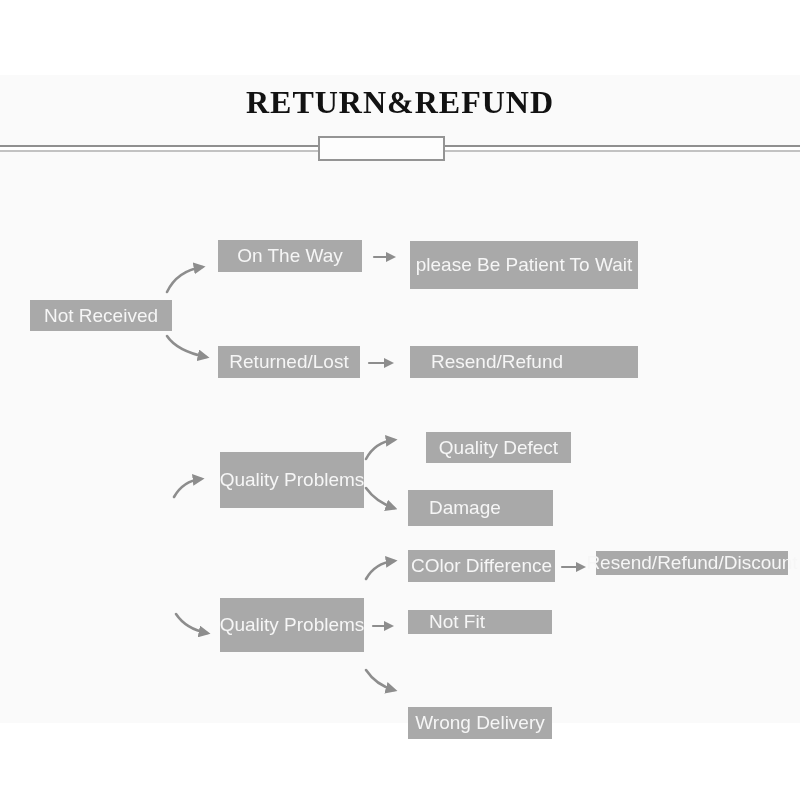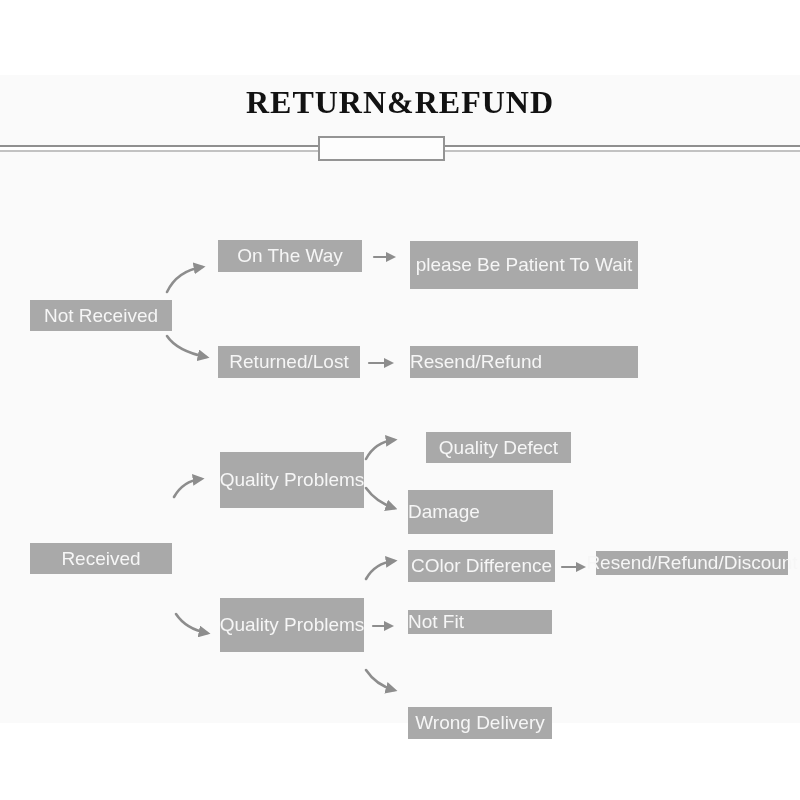--- a/index.html
+++ b/index.html
@@ -55,31 +55,31 @@
     position: absolute;
     background: #a9a9a9;
     color: #f6f6f6;
     font-size: 19px;
     display: flex;
     align-items: center;
     justify-content: center;
     box-sizing: border-box;
     white-space: nowrap;
   }
-  .node.left { justify-content: flex-start; }
+  .node.left { justify-content: flex-start; padding-left: 21px; }
 
   
   .pos-not-received          { left: 30px;  top: 300px; width: 142px; height: 31px; }
   .pos-on-the-way            { left: 218px; top: 240px; width: 144px; height: 32px; }
   .pos-be-patient            { left: 410px; top: 241px; width: 228px; height: 48px; }
   .pos-returned-lost         { left: 218px; top: 346px; width: 142px; height: 32px; }
   .pos-resend-refund         { left: 410px; top: 346px; width: 228px; height: 32px; }
   .pos-quality-problems-a    { left: 220px; top: 452px; width: 144px; height: 56px; }
   .pos-quality-defect        { left: 408px; top: 432px; width: 145px; height: 31px; margin-left: 18px; }
-  .pos-damage                { left: 408px; top: 490px; width: 145px; height: 44px; }
+  .pos-damage                { left: 408px; top: 490px; width: 145px; height: 36px; }
   .pos-received              { left: 30px;  top: 543px; width: 142px; height: 31px; }
   .pos-quality-problems-b    { left: 220px; top: 598px; width: 144px; height: 54px; }
   .pos-color-difference      { left: 408px; top: 550px; width: 147px; height: 32px; }
   .pos-resend-refund-discount{ left: 596px; top: 551px; width: 192px; height: 24px; }
   .pos-not-fit               { left: 408px; top: 610px; width: 144px; height: 24px; }
   .pos-wrong-delivery        { left: 408px; top: 670px; width: 144px; height: 32px; margin-top: 37px; }
 </style>
 </head>
 <body>
 
@@ -130,23 +130,20 @@
   </div>
   <div class="node pos-quality-problems-a">
     <span>Quality Problems</span>
   </div>
   <div class="node pos-quality-defect">
     <span>Quality Defect</span>
   </div>
   <div class="node left pos-damage">
     <span>Damage</span>
   </div>
-  <div class="node pos-received">
-    <span>Received</span>
-  </div>
   <div class="node pos-quality-problems-b">
     <span>Quality Problems</span>
   </div>
   <div class="node pos-color-difference">
     <span>COlor Difference</span>
   </div>
   <div class="node pos-resend-refund-discount">
     <span>Resend/Refund/Discount</span>
   </div>
   <div class="node left pos-not-fit">

